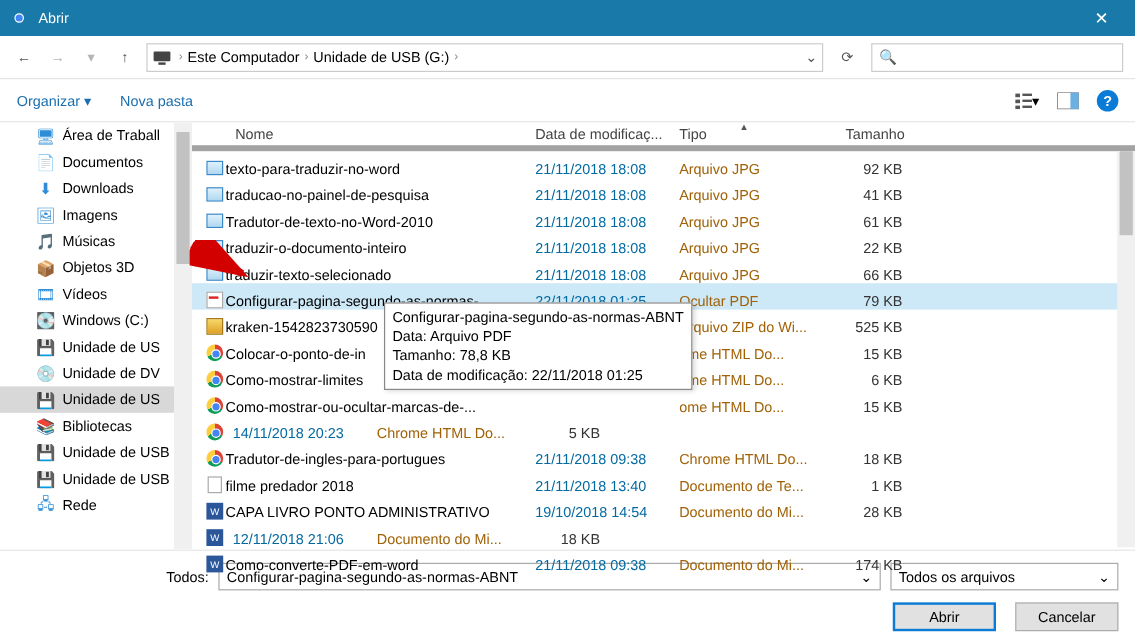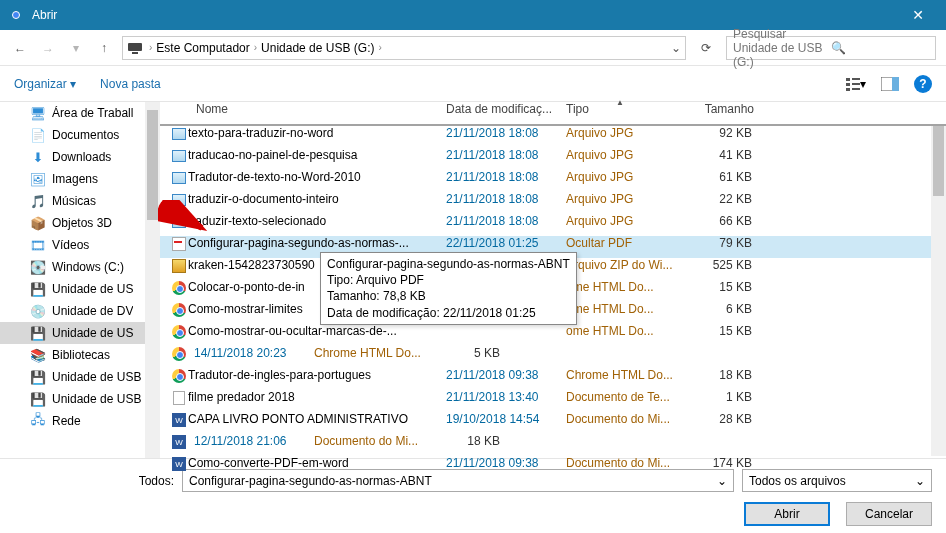--- a/index.html
+++ b/index.html
@@ -27,29 +27,29 @@
 .toolbar .help{width:18px;height:18px;border-radius:50%;background:#0a7bd6;color:#fff;display:flex;align-items:center;justify-content:center;font-weight:bold;margin-left:14px}
 .main{display:flex;height:356px}
 .sidebar{width:160px;overflow:hidden;position:relative}
 .sidebar .sb-scroll{position:absolute;right:0;top:0;width:15px;height:100%;background:#f0f0f0}
 .sidebar .sb-thumb{position:absolute;right:2px;top:8px;width:11px;height:110px;background:#c2c2c2}
 .sb-item{height:22px;display:flex;align-items:center;padding-left:30px;gap:6px}
 .sb-item.sel{background:#d8d8d8}
 .sb-item .ico{width:16px;height:16px;display:flex;align-items:center;justify-content:center;font-size:13px}
 .sb-item .lbl{white-space:nowrap;overflow:hidden;text-overflow:ellipsis}
 .filearea{flex:1;position:relative}
-.fheader{display:flex;height:24px;border-bottom:2px solid #a3a3a3;padding-left:30px}
+.fheader{display:flex;height:24px;align-items:center;border-bottom:5px solid #a3a3a3;padding-left:30px}
 .fheader .col{padding:0 6px;color:#444}
 .col-name{width:250px}
 .col-date{width:120px}
 .col-type{width:120px;position:relative}
 .col-type .sort{position:absolute;top:-4px;left:50%;transform:translateX(-50%);font-size:8px;color:#555}
 .col-size{width:80px;text-align:right}
 .flist{}
-.frow{display:flex;height:22px;align-items:flex-start;padding-left:10px}
+.frow{display:flex;height:22px;align-items:flex-end;padding-left:10px}
 .frow.sel{background:#cde8f6}
 .frow .fico{width:18px;height:16px;display:flex;align-items:center;justify-content:center}
 .frow .fname{width:252px;white-space:nowrap;overflow:hidden;text-overflow:ellipsis;padding-right:6px}
 .frow .fdate{width:120px;color:#0369a1;padding:0 6px}
 .frow .ftype{width:120px;color:#a16207;padding:0 6px;white-space:nowrap;overflow:hidden;text-overflow:ellipsis}
 .frow .fsize{width:80px;text-align:right;color:#333;padding-right:8px}
 .fa-scroll{position:absolute;right:0;top:24px;width:15px;height:330px;background:#f0f0f0}
 .fa-thumb{position:absolute;right:2px;top:0;width:11px;height:70px;background:#c2c2c2}
 .tooltip{position:absolute;left:320px;top:252px;background:#fff;border:1px solid #888;padding:3px 6px;line-height:1.35;font-size:12px;box-shadow:2px 2px 4px rgba(0,0,0,0.15);z-index:10}
 .arrow{position:absolute;left:158px;top:200px;z-index:20}
@@ -96,21 +96,20 @@
       <span class="sep">›</span>
       <span>Este Computador</span>
       <span class="sep">›</span>
       <span>Unidade de USB (G:)</span>
       <span class="sep">›</span>
     </div>
     <span class="dd">⌄</span>
   </div>
   <span class="refresh">⟳</span>
   <div class="search">
-    <span>Pesquisar Unidade de USB (G:)</span>
     <span>🔍</span>
   </div>
 </div>
 
 <div class="toolbar">
   <span class="btn"><span>Organizar</span> ▾</span>
   <span class="btn">Nova pasta</span>
   <span class="spacer"></span>
   <span class="view-icon">
     <svg width="18" height="14">
@@ -351,21 +350,21 @@
         </div>
       </div>
     <div class="fa-scroll">
         <div class="fa-thumb"></div>
       </div>
   </div>
 </div>
 
 <div class="tooltip">
   <div>Configurar-pagina-segundo-as-normas-ABNT</div>
-  <div>Tipo: Arquivo PDF</div>
+  <div>Data: Arquivo PDF</div>
   <div>Tamanho: 78,8 KB</div>
   <div>Data de modificação: 22/11/2018 01:25</div>
 </div>
 
 <svg class="arrow" width="52" height="36">
   <defs>
       <marker id="ah" markerWidth="10" markerHeight="10" refX="8" refY="3" orient="auto">
         <path d="M0,0 L0,6 L9,3 z" fill="#d30000"></path>
       </marker>
     </defs>

